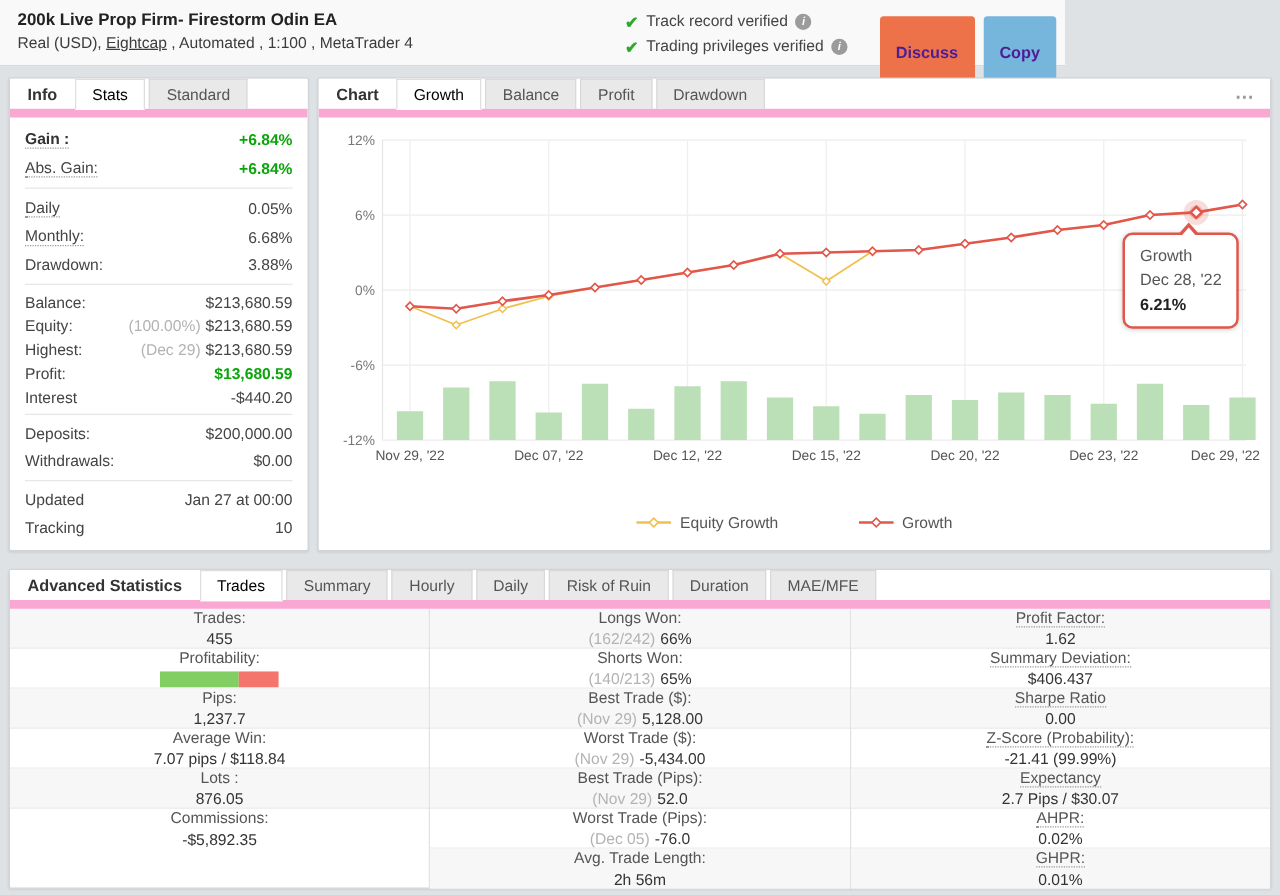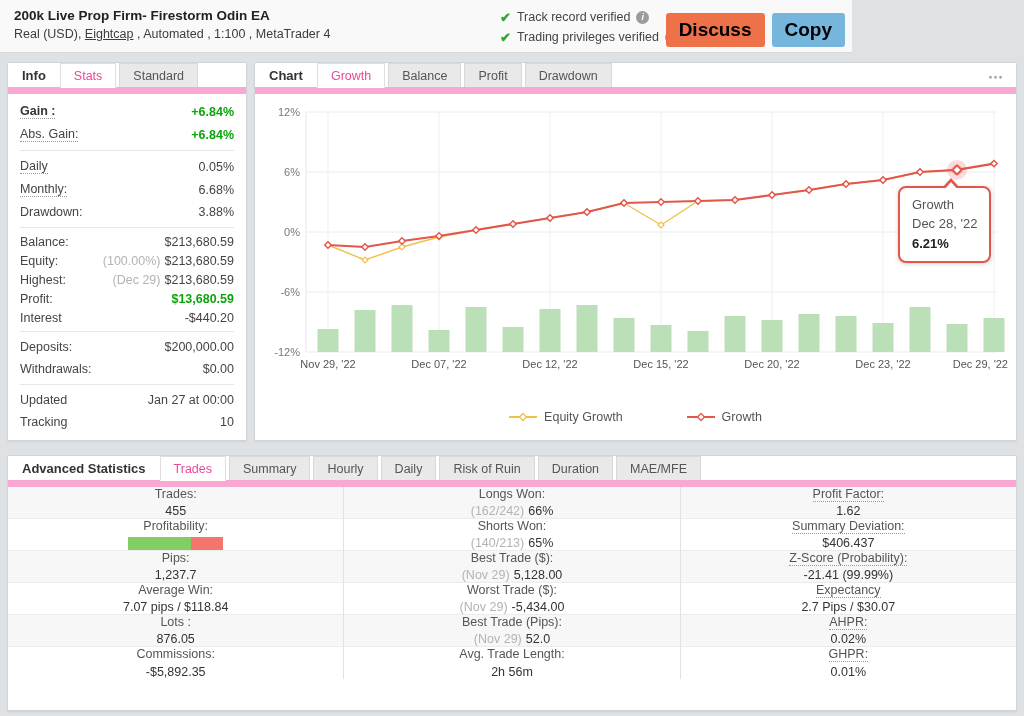--- a/index.html
+++ b/index.html
@@ -18,33 +18,33 @@
   }
   .hdr-title { position:absolute; left:14px; top:8px; font-size:13.5px; font-weight:bold; color:#222;}
   .hdr-sub   { position:absolute; left:14px; top:27px; font-size:12.5px; color:#3c3c3c;}
   .hdr-sub .lnk { text-decoration:underline; color:#3c3c3c; cursor:pointer;}
   .verify { position:absolute; left:500px; top:7px; }
   .vrow { display:flex; align-items:center; height:20px; font-size:12.5px; color:#444;}
   .vcheck { color:#2fa82f; font-size:13px; font-weight:bold; margin-right:6px;}
   .vinfo { display:inline-block; width:13px; height:13px; border-radius:50%; background:#9b9b9b;
            color:#fff; font-size:9px; font-weight:bold; text-align:center; line-height:13px; margin-left:6px; font-style:italic;}
   .hbtns { position:absolute; right:7px; top:13px; display:flex; gap:7px;}
-  .hbtn { color:#000000; font-size:19px; font-weight:bold; padding:6px 13px; border-radius:3px; cursor:pointer;}
+  .hbtn { color:#4c1d95; font-size:13px; font-weight:bold; padding:21px 13px; border-radius:3px; cursor:pointer;}
   
   .card { position:absolute; background:#fff; border:1px solid #d2d5d7; border-radius:2px; box-shadow:0 1px 2px rgba(0,0,0,.07);}
   #sidebar-card { left:7px;   top:62px;  width:240px;  height:379px; }
   #chart-card   { left:254px; top:62px;  width:763px;  height:379px; }
   #stats-card   { left:7px;   top:455px; width:1010px; height:256px; }
   
   .tabbar { height:31px; border-bottom:7px solid #f9a8d4; display:flex; align-items:stretch; background:#fff; position:relative;}
   .tab-label { padding:0 14px; display:flex; align-items:center; font-size:13px; font-weight:bold; color:#333; white-space:nowrap;}
   .tabs { display:flex; align-items:stretch;}
   .tab { display:flex; align-items:center; padding:0 13px; font-size:12.5px; color:#555;
          background:#e9e9e9; border:1px solid #d9d9d9; border-bottom:none; margin-right:3px; white-space:nowrap; cursor:pointer;}
-  .tab.active { background:#fff; color:#ec4899; border:1px solid #dedede; border-bottom:1px solid #fff; margin-bottom:-1px;}
+  .tab.active { background:#fff; color:#000000; border:1px solid #dedede; border-bottom:1px solid #fff; margin-bottom:-1px;}
   .menu { position:absolute; right:12px; top:5px; color:#999; font-size:15px; font-weight:bold; letter-spacing:1px; cursor:pointer;}
   
   .sbody { padding:2px 12px 0 12px; }
   .sgroup { padding:4px 0; border-bottom:1px solid #e7e7e7; }
   .sgroup:last-child { border-bottom:none; }
   .srow { display:flex; justify-content:space-between; align-items:center; padding:4px 0; font-size:12.5px; color:#444;}
   .sgroup.dense .srow { padding:2.5px 0; }
   .slabel.dotted { border-bottom:1px dotted #999; }
   .slabel.bold { font-weight:bold; color:#333; }
   .svalue { text-align:right; color:#444; }
@@ -365,32 +365,40 @@
         </div>
         <div class="trow">
           <span class="tlabel">Worst Trade ($):</span>
           <span class="tvalue"><span class="pfx">(Nov 29)</span>-5,434.00</span>
         </div>
         <div class="trow">
           <span class="tlabel">Best Trade (Pips):</span>
           <span class="tvalue"><span class="pfx">(Nov 29)</span>52.0</span>
         </div>
         <div class="trow">
+          <span class="tlabel">Worst Trade (Pips):</span>
+          <span class="tvalue"><span class="pfx">(Dec 05)</span>-76.0</span>
+        </div>
+        <div class="trow">
           <span class="tlabel">Avg. Trade Length:</span>
           <span class="tvalue">2h 56m</span>
         </div>
       </div>
       <div class="stat-col">
         <div class="trow">
           <span class="tlabel dotted">Profit Factor:</span>
           <span class="tvalue">1.62</span>
         </div>
         <div class="trow">
           <span class="tlabel dotted">Summary Deviation:</span>
           <span class="tvalue">$406.437</span>
+        </div>
+        <div class="trow">
+          <span class="tlabel dotted">Sharpe Ratio</span>
+          <span class="tvalue">0.00</span>
         </div>
         <div class="trow">
           <span class="tlabel dotted">Z-Score (Probability):</span>
           <span class="tvalue">-21.41 (99.99%)</span>
         </div>
         <div class="trow">
           <span class="tlabel dotted">Expectancy</span>
           <span class="tvalue">2.7 Pips / $30.07</span>
         </div>
         <div class="trow">

